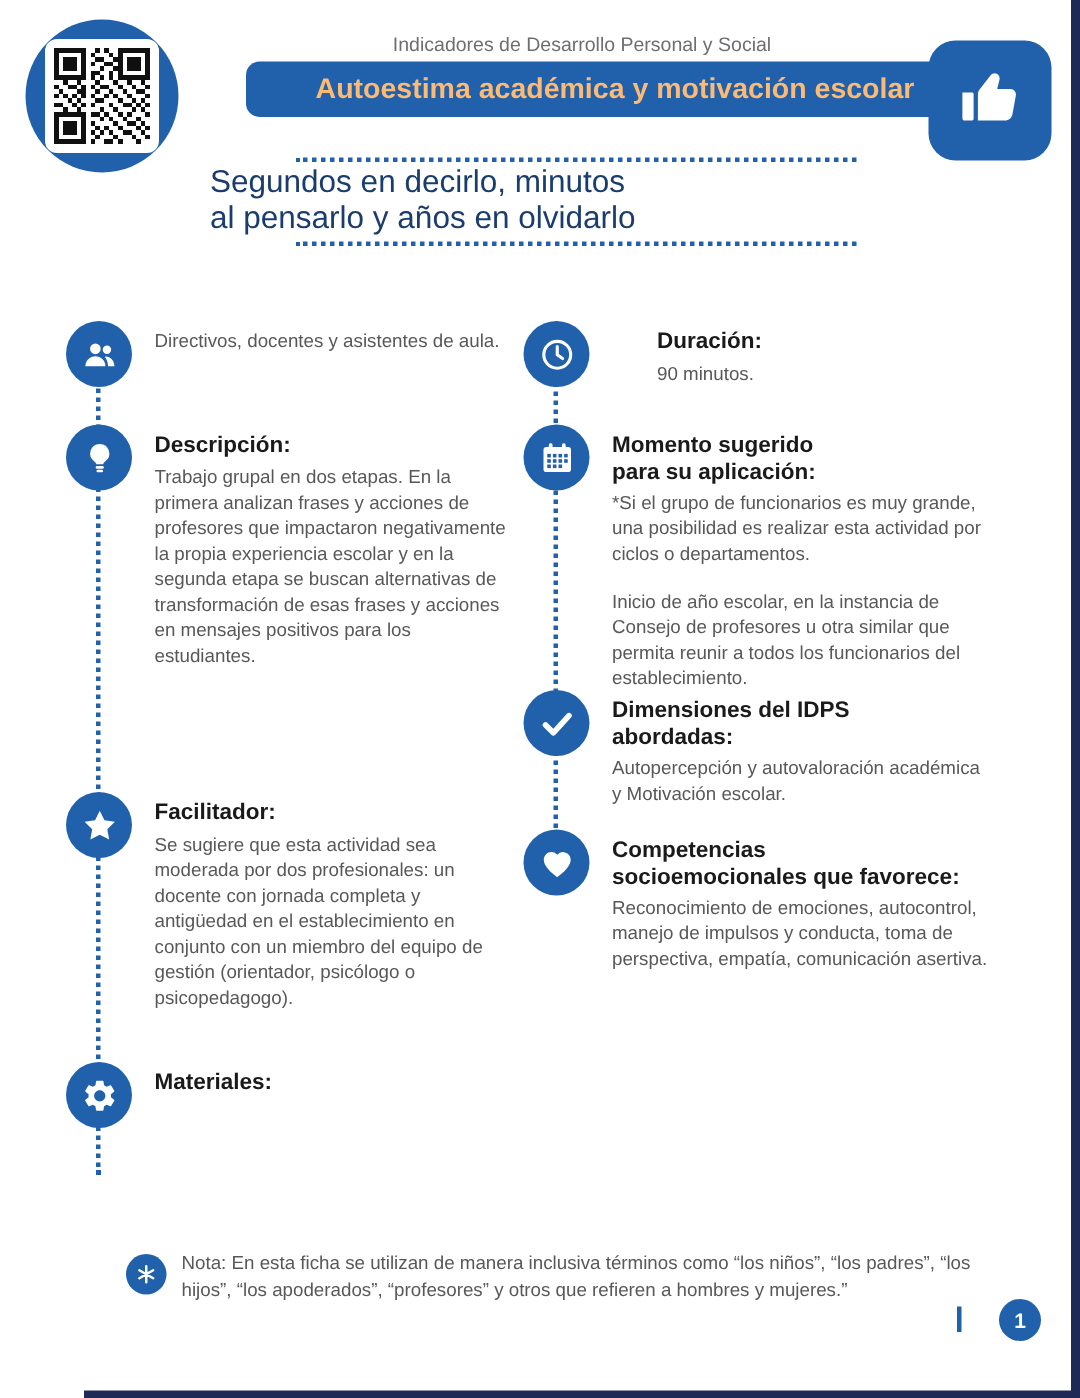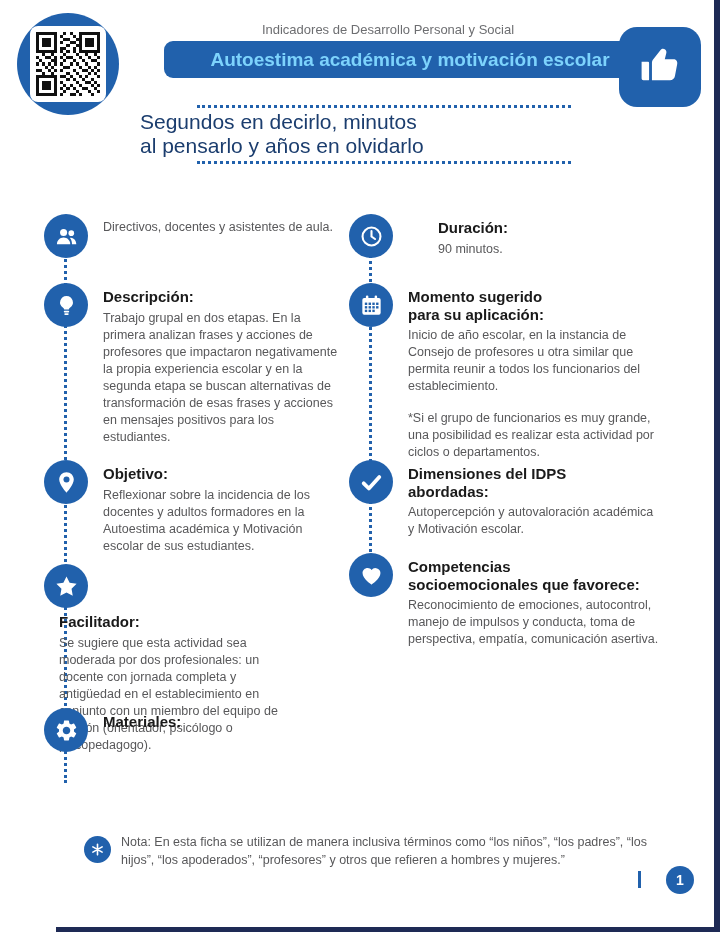--- a/index.html
+++ b/index.html
@@ -10,21 +10,21 @@
     --heading-black:#1A1A1A;
   }
   *{box-sizing:border-box;margin:0;padding:0;}
   html,body{background:#fff;}
   body{font-family:"Liberation Sans",sans-serif;}
   .page{position:relative;width:720px;height:932px;background:#fff;overflow:hidden;}
 
   .kicker{position:absolute;top:22px;left:0;width:720px;text-align:center;font-size:13px;color:var(--kicker-gray);margin-left:28px;}
   .banner{position:absolute;left:164px;top:41px;width:492px;height:37px;background:var(--primary-blue);
           border-radius:9px;display:flex;align-items:center;justify-content:center;
-          color:#7dd3fc;font-weight:bold;font-size:19px;}
+          color:#fdba74;font-weight:bold;font-size:19px;}
   .qr-badge{position:absolute;left:17px;top:13px;width:102px;height:102px;border-radius:50%;
             background:var(--primary-blue);display:flex;align-items:center;justify-content:center;}
   .qr-box{width:76px;height:76px;background:#fff;border-radius:8px;display:flex;align-items:center;justify-content:center;}
   .qr-box svg{width:64px;height:64px;}
   .thumb-badge{position:absolute;left:619px;top:27px;width:82px;height:80px;border-radius:18px;
                background:var(--primary-blue);display:flex;align-items:center;justify-content:center;}
   .thumb-badge svg{width:46px;height:46px;fill:#fff;}
 
   .rule{position:absolute;border-top:3px dotted var(--primary-blue);width:374px;left:197px;}
   .rule.top{top:105px;}
@@ -123,34 +123,22 @@
           <rect x="9.4" y="17" width="5.2" height="1.7" rx=".85"></rect>
           <rect x="9.9" y="19.4" width="4.2" height="1.6" rx=".8"></rect>
         </svg>
     </div>
     <div class="txt">
       <h3>Descripción:</h3>
       <p>Trabajo grupal en dos etapas. En la primera analizan frases y acciones de profesores que impactaron negativamente la propia experiencia escolar y en la segunda etapa se buscan alternativas de transformación de esas frases y acciones en mensajes positivos para los estudiantes.</p>
     </div>
   </section>
 
-  <section class="item" style="left:44px;top:460px;">
-    <div class="ic">
-      <svg viewBox="0 0 24 24" aria-hidden="true">
-          <path d="M12 2.2c-3.9 0-7 3.1-7 7 0 5.2 7 12.6 7 12.6s7-7.4 7-12.6c0-3.9-3.1-7-7-7z"></path>
-          <circle cx="12" cy="9.2" r="2.9" fill="#2161AC"></circle>
-        </svg>
-    </div>
-    <div class="txt">
-      <h3>Objetivo:</h3>
-      <p>Reflexionar sobre la incidencia de los docentes y adultos formadores en la Autoestima académica y Motivación escolar de sus estudiantes.</p>
-    </div>
-  </section>
-
-  <section class="item" style="left:44px;top:564px;flex-direction:column;">
+
+  <section class="item" style="left:44px;top:528px;">
     <div class="ic">
       <svg viewBox="0 0 24 24" aria-hidden="true">
           <path d="M12 2.4l3 6.1 6.7.97-4.85 4.7 1.15 6.7L12 17.7l-6 3.17 1.15-6.7L2.3 9.47 9 8.5z"></path>
         </svg>
     </div>
     <div class="txt">
       <h3>Facilitador:</h3>
       <p>Se sugiere que esta actividad sea moderada por dos profesionales: un docente con jornada completa y antigüedad en el establecimiento en conjunto con un miembro del equipo de gestión (orientador, psicólogo o psicopedagogo).</p>
     </div>
   </section>
@@ -196,22 +184,22 @@
             <rect x="16.4" y="12.6" width="2.3" height="2.3"></rect>
             <rect x="5.6" y="16" width="2.3" height="2.3"></rect>
             <rect x="9.2" y="16" width="2.3" height="2.3"></rect>
             <rect x="12.8" y="16" width="2.3" height="2.3"></rect>
           </g>
         </svg>
     </div>
     <div class="txt wide">
       <h3>Momento sugerido
 para su aplicación:</h3>
+      <p>*Si el grupo de funcionarios es muy grande, una posibilidad es realizar esta actividad por ciclos o departamentos.</p>
       <p>Inicio de año escolar, en la instancia de Consejo de profesores u otra similar que permita reunir a todos los funcionarios del establecimiento.</p>
-      <p>*Si el grupo de funcionarios es muy grande, una posibilidad es realizar esta actividad por ciclos o departamentos.</p>
     </div>
   </section>
 
   <section class="item" style="left:349px;top:460px;">
     <div class="ic">
       <svg viewBox="0 0 24 24" aria-hidden="true">
           <path d="M4.5 12.8l5 5L19.5 6.8" fill="none" stroke="#fff" stroke-width="3.6" stroke-linecap="round" stroke-linejoin="round"></path>
         </svg>
     </div>
     <div class="txt wide">

